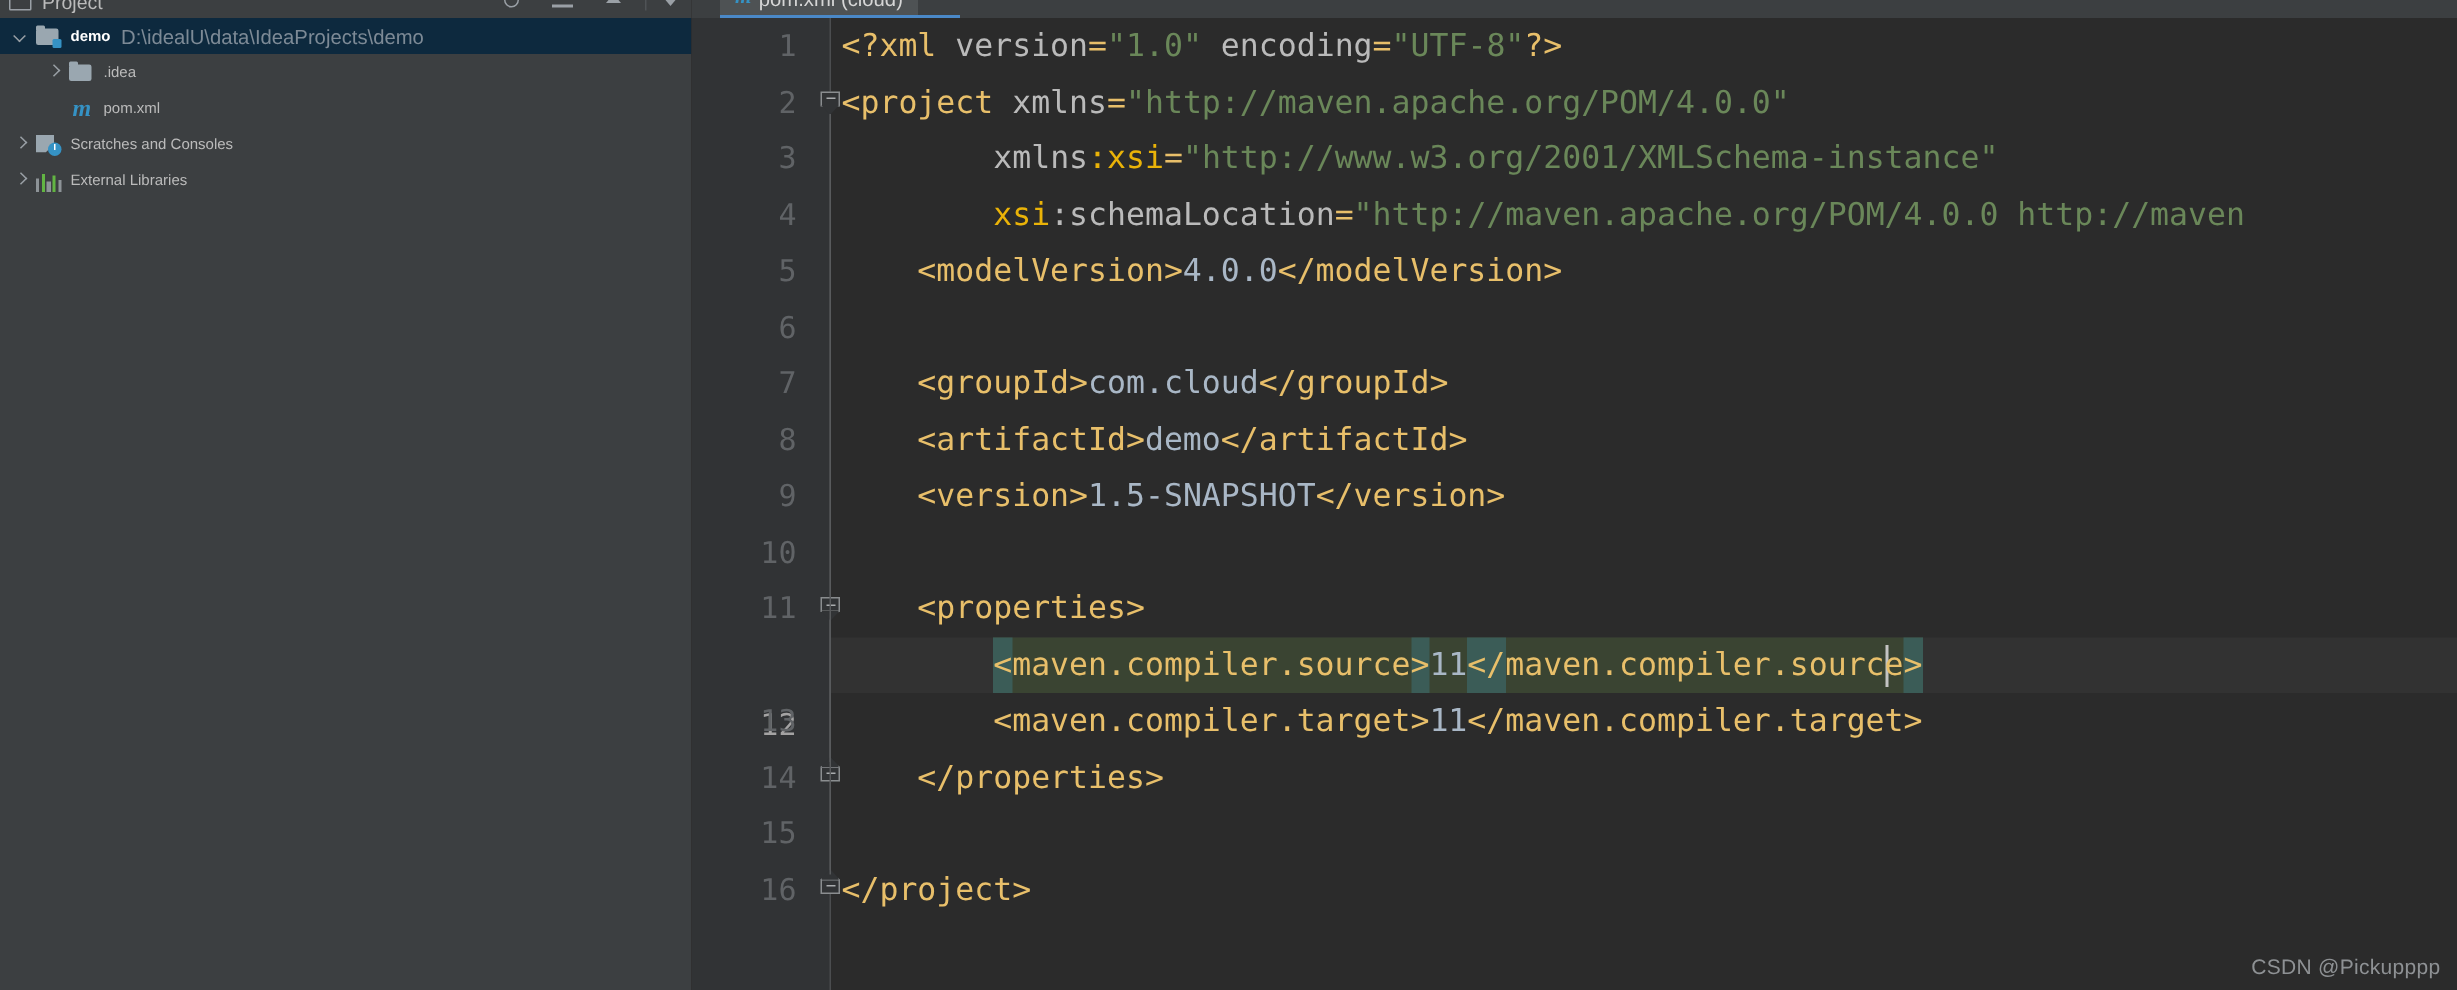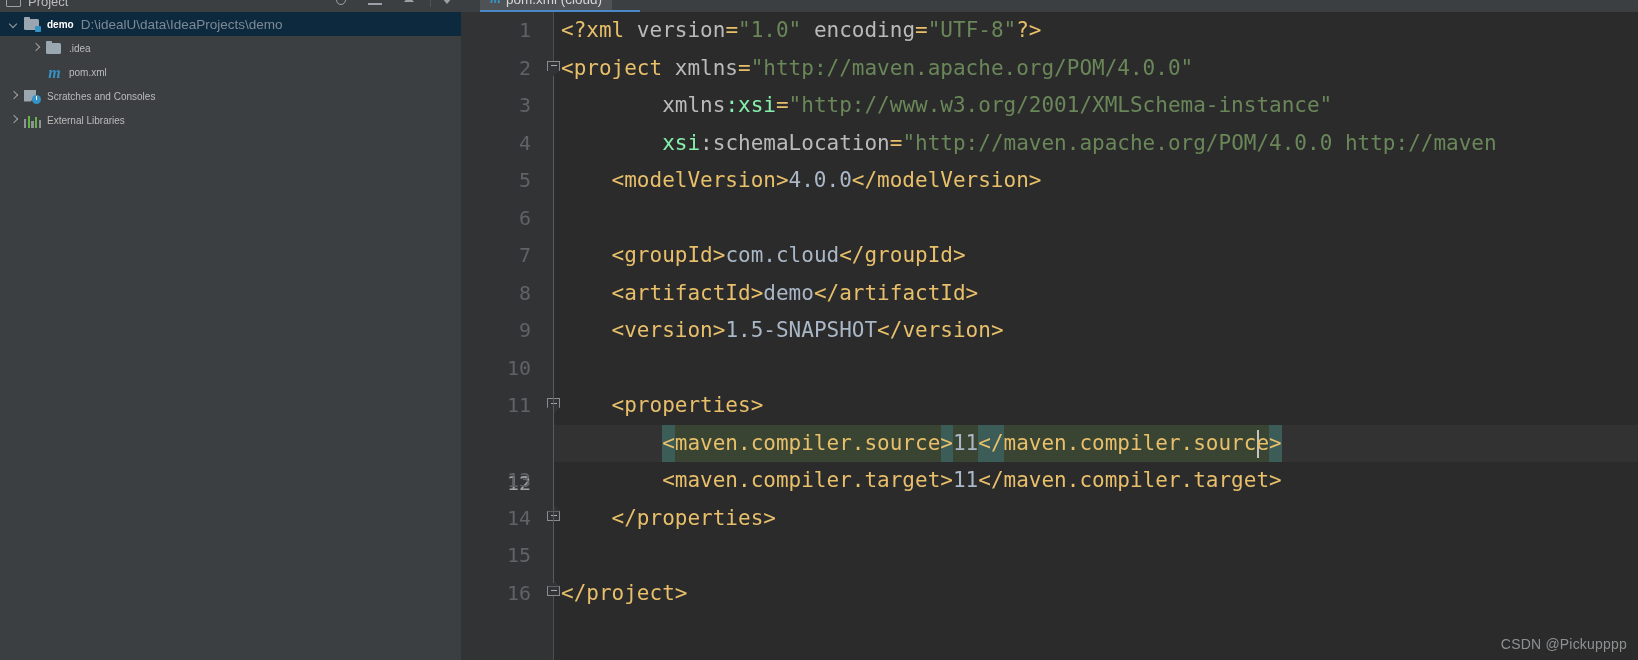--- a/index.html
+++ b/index.html
@@ -185,21 +185,21 @@
   .fold.close .tipb{
     position:absolute;left:0;top:-6px;width:13px;height:7px;
     border-left:1.4px solid #8a8d8f;border-right:1.4px solid #8a8d8f;box-sizing:border-box;
     clip-path:polygon(50% 0,100% 100%,0 100%);
   }
   .foldline{position:absolute;left:92px;width:1.4px;background:#585a5c;}
 
   
   .t  {color:#e8bf6a;}   
   .an {color:#bababa;}   
-  .ns {color:#86efac;}   
+  .ns {color:#eab308;}   
   .av {color:#6a8759;}   
   .tx {color:#a9b7c6;}   
   .pi {color:#e8bf6a;}   
 
   
   .selbg{position:absolute;top:0;height:37.5px;background:#3a4432;}
   .matchbg{position:absolute;top:0;height:37.5px;background:#3b5c57;}
   .caret{position:absolute;top:5px;width:2px;height:28px;background:#c3c3c3;}
 
   .watermark{

